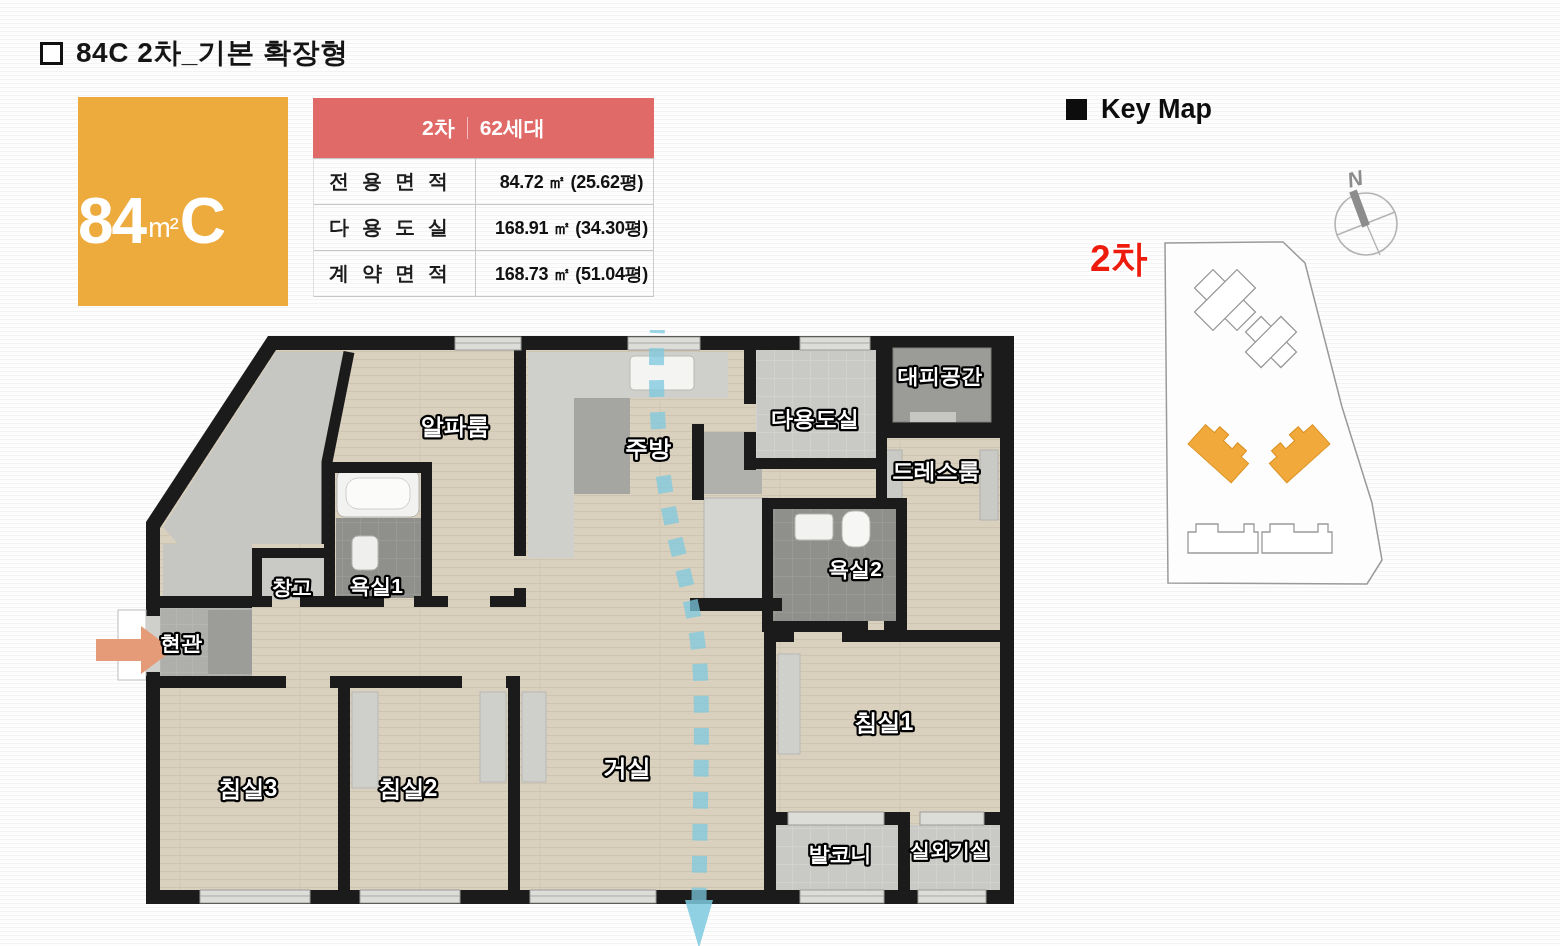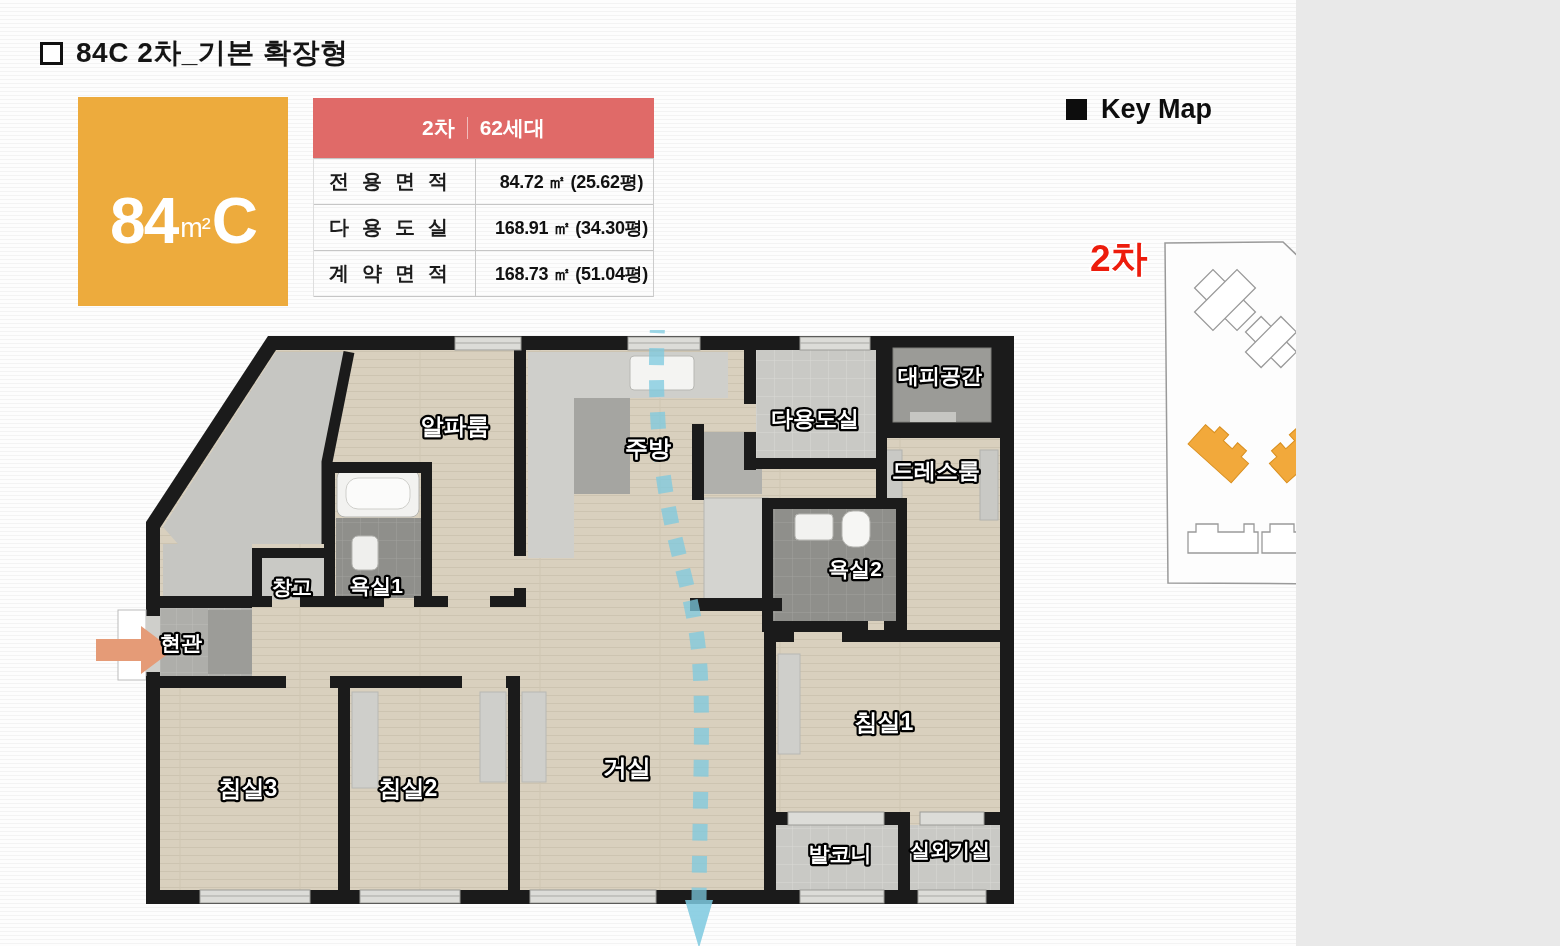--- a/index.html
+++ b/index.html
@@ -1,28 +1,28 @@
 <!DOCTYPE html>
 <html><head>
 <meta charset="utf-8">
 <style>
   html,body{margin:0;padding:0;}
   body{font-family:"Liberation Sans","DejaVu Sans",sans-serif;background:#e9e9e9;}
-  #page{position:relative;width:1296px;height:946px;background:#fdfdfd;overflow:hidden;}
+  #page{position:relative;width:1560px;height:946px;background:#fdfdfd;overflow:hidden;}
   #page::before{content:"";position:absolute;inset:0;
     background:repeating-linear-gradient(180deg,rgba(255,255,255,0) 0 3px,rgba(224,224,224,.35) 3px 4px);
     pointer-events:none;z-index:0;}
   .layer{position:absolute;z-index:1;}
 
   
   .doc-title{left:40px;top:34px;display:flex;align-items:center;font-size:28px;font-weight:600;color:#151515;letter-spacing:.5px;}
   .chk{width:17px;height:17px;border:3px solid #111;margin-right:13px;display:inline-block;background:#fff;}
 
   
-  .area-box{left:78px;top:97px;width:210px;height:209px;display:flex;align-items:center;justify-content:center;color:#fff;}
+  .area-box{left:78px;top:97px;width:210px;height:209px;display:flex;align-items:center;color:#fff;}
   .area-box .big{font-size:64px;font-weight:700;letter-spacing:-2px;line-height:1;}
   .area-box .unit{font-size:27px;font-weight:400;align-self:flex-end;margin:0 2px 9px 3px;letter-spacing:-1px;}
   .area-inner{display:flex;align-items:center;margin-top:38px;}
 
   
   .info-table{left:313px;top:98px;width:341px;}
   .it-header{height:60px;display:flex;align-items:center;justify-content:center;color:#fff;font-size:21px;font-weight:700;gap:12px;}
   .it-header .div{width:1px;height:22px;background:rgba(255,255,255,.55);}
   .it-rows{margin-top:0;border-top:1px solid #c6c6c6;border-left:1px solid #dedede;border-right:1px solid #cccccc;}
   .it-row{display:flex;height:45px;border-bottom:1px solid #c6c6c6;align-items:stretch;}

